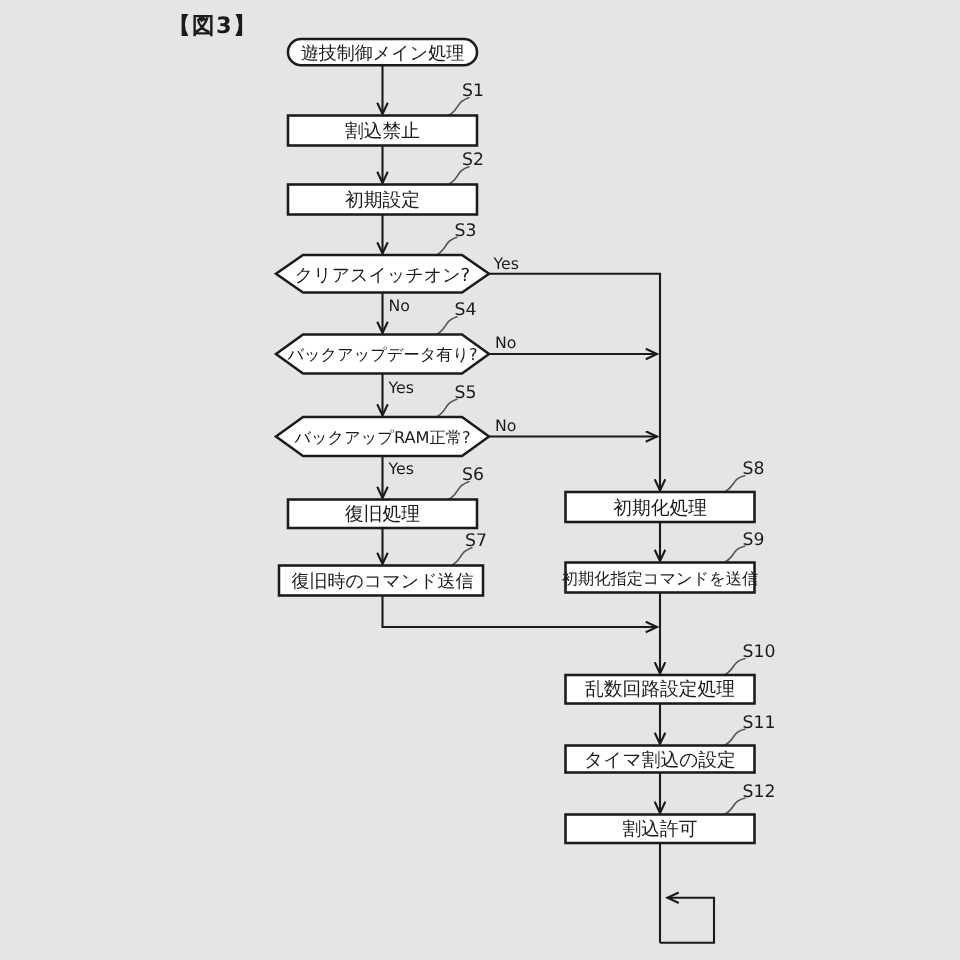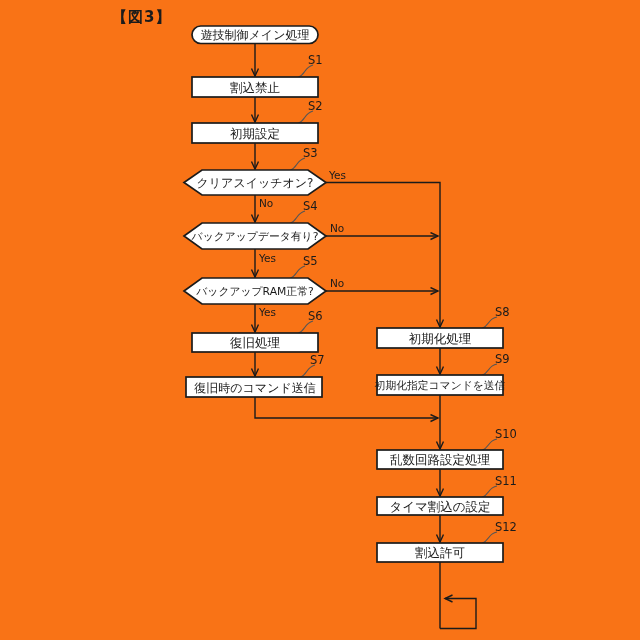--- a/index.html
+++ b/index.html
@@ -1,16 +1,16 @@
 <!DOCTYPE html>
 <html><head>
 <meta charset="utf-8">
 <style>
   html,body{margin:0;padding:0;background:#ffffff;}
-  .page{position:relative;width:640px;height:640px;background:#f97316;overflow:hidden;
+  .page{position:relative;width:640px;height:640px;background:#e5e5e5;overflow:hidden;
         font-family:"DejaVu Sans","Liberation Sans",sans-serif;color:#1b1b1b;}
   .figure-title{position:absolute;left:112px;top:8px;font-size:15px;font-weight:bold;
         letter-spacing:1px;color:#1b1b1b;}
   svg{position:absolute;left:0;top:0;}
   .shape{fill:#ffffff;stroke:#1b1b1b;stroke-width:1.7;}
   .edge{fill:none;stroke:#1b1b1b;stroke-width:1.4;}
   .leader{fill:none;stroke:#555;stroke-width:1.1;}
   .node-text{fill:#1b1b1b;font-family:"DejaVu Sans","Liberation Sans",sans-serif;
         font-size:12.5px;text-anchor:middle;}
   .small{font-size:10.8px;}

